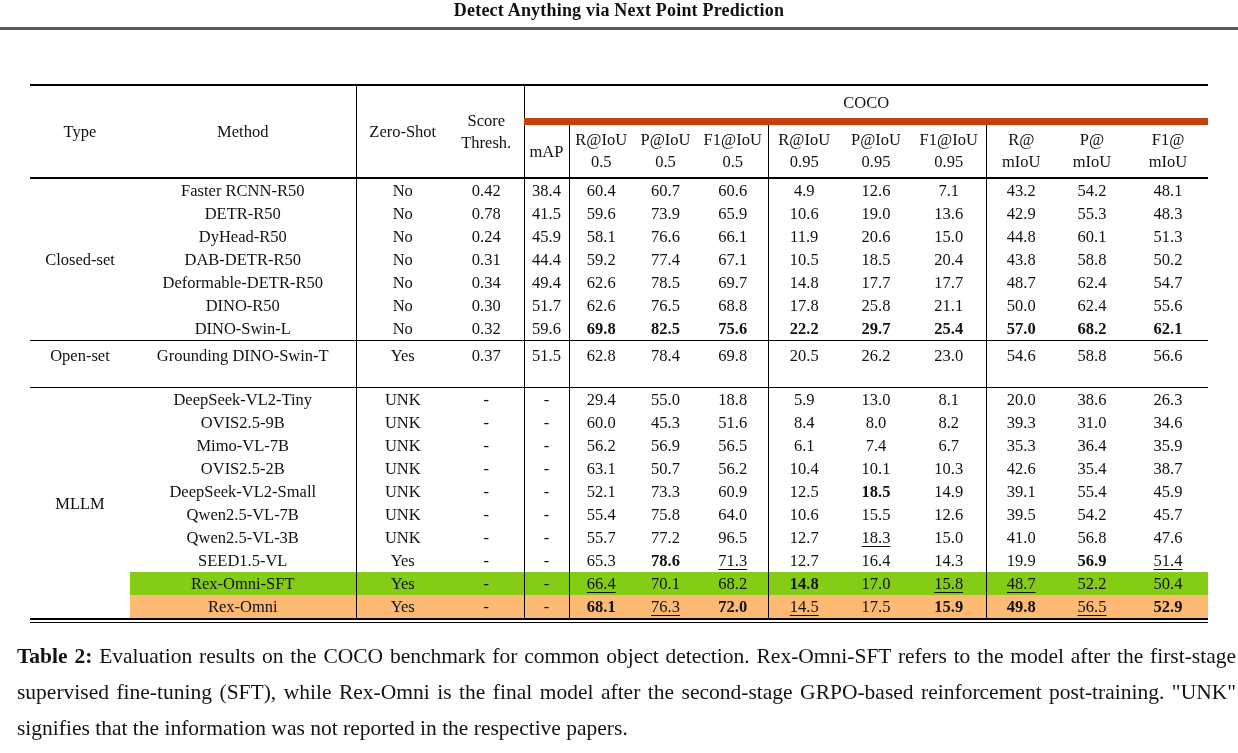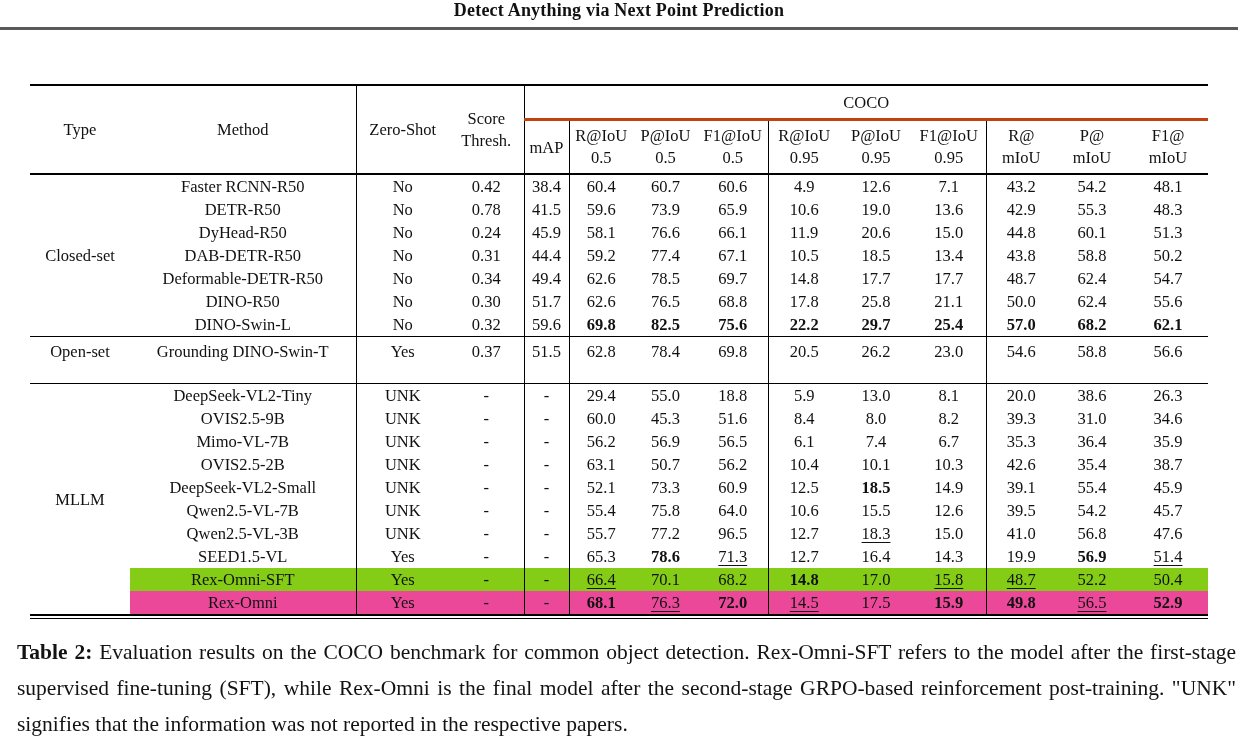--- a/index.html
+++ b/index.html
@@ -17,21 +17,21 @@
   table{
     border-collapse:collapse;table-layout:fixed;width:1178px;
     border-top:2px solid #000;border-bottom:2px solid #000;
     font-size:16.5px;
   }
   .rule-thin{height:1px;background:#000;margin-top:2px;}
   th,td{padding:1px 2px;text-align:center;vertical-align:middle;line-height:21px;font-weight:400;}
   thead tr.h1 th{height:30px;}
   thead tr.h2 th{height:50px;}
   thead th{border-bottom:2px solid #000;}
-  th.th-coco{border-bottom:3px solid #c2410c;margin-left:41px;}
+  th.th-coco{border-bottom:7px solid #c2410c;margin-left:41px;}
   th.hd2 div{line-height:22px;}
   
   .bl{border-left:1px solid #000;}
   
   col.w-type{width:100px}col.w-method{width:226px}col.w-zs{width:93px}col.w-st{width:75px}
   col.w-map{width:45px}col.w-r05{width:64px}col.w-p05{width:65px}col.w-f05{width:70px}
   col.w-r95{width:72px}col.w-p95{width:72px}col.w-f95{width:74px}
   col.w-rm{width:70px}col.w-pm{width:72px}col.w-fm{width:80px}
   tbody tr.sec-first td{border-top:1px solid #000;}
   tbody tr.sec-open td{padding-top:4px;padding-bottom:21px;}
@@ -169,21 +169,21 @@
         <tr>
           <td class="">DAB-DETR-R50</td>
           <td class="bl">No</td>
           <td class="">0.31</td>
           <td class="bl">44.4</td>
           <td class="bl">59.2</td>
           <td class="">77.4</td>
           <td class="">67.1</td>
           <td class="bl">10.5</td>
           <td class="">18.5</td>
-          <td class="">13.4</td>
+          <td class="">20.4</td>
           <td class="bl">43.8</td>
           <td class="">58.8</td>
           <td class="">50.2</td>
         </tr>
         <tr>
           <td class="">Deformable-DETR-R50</td>
           <td class="bl">No</td>
           <td class="">0.34</td>
           <td class="bl">49.4</td>
           <td class="bl">62.6</td>
@@ -371,21 +371,21 @@
           <td class="bl"><span class="u">66.4</span></td>
           <td class="">70.1</td>
           <td class="">68.2</td>
           <td class="bl"><span class="b">14.8</span></td>
           <td class="">17.0</td>
           <td class=""><span class="u">15.8</span></td>
           <td class="bl"><span class="u">48.7</span></td>
           <td class="">52.2</td>
           <td class="">50.4</td>
         </tr>
-        <tr style="background: #ec4899;">
+        <tr style="background: #fdba74;">
           <td class="">Rex-Omni</td>
           <td class="bl">Yes</td>
           <td class="">-</td>
           <td class="bl">-</td>
           <td class="bl"><span class="b">68.1</span></td>
           <td class=""><span class="u">76.3</span></td>
           <td class=""><span class="b">72.0</span></td>
           <td class="bl"><span class="u">14.5</span></td>
           <td class="">17.5</td>
           <td class=""><span class="b">15.9</span></td>

